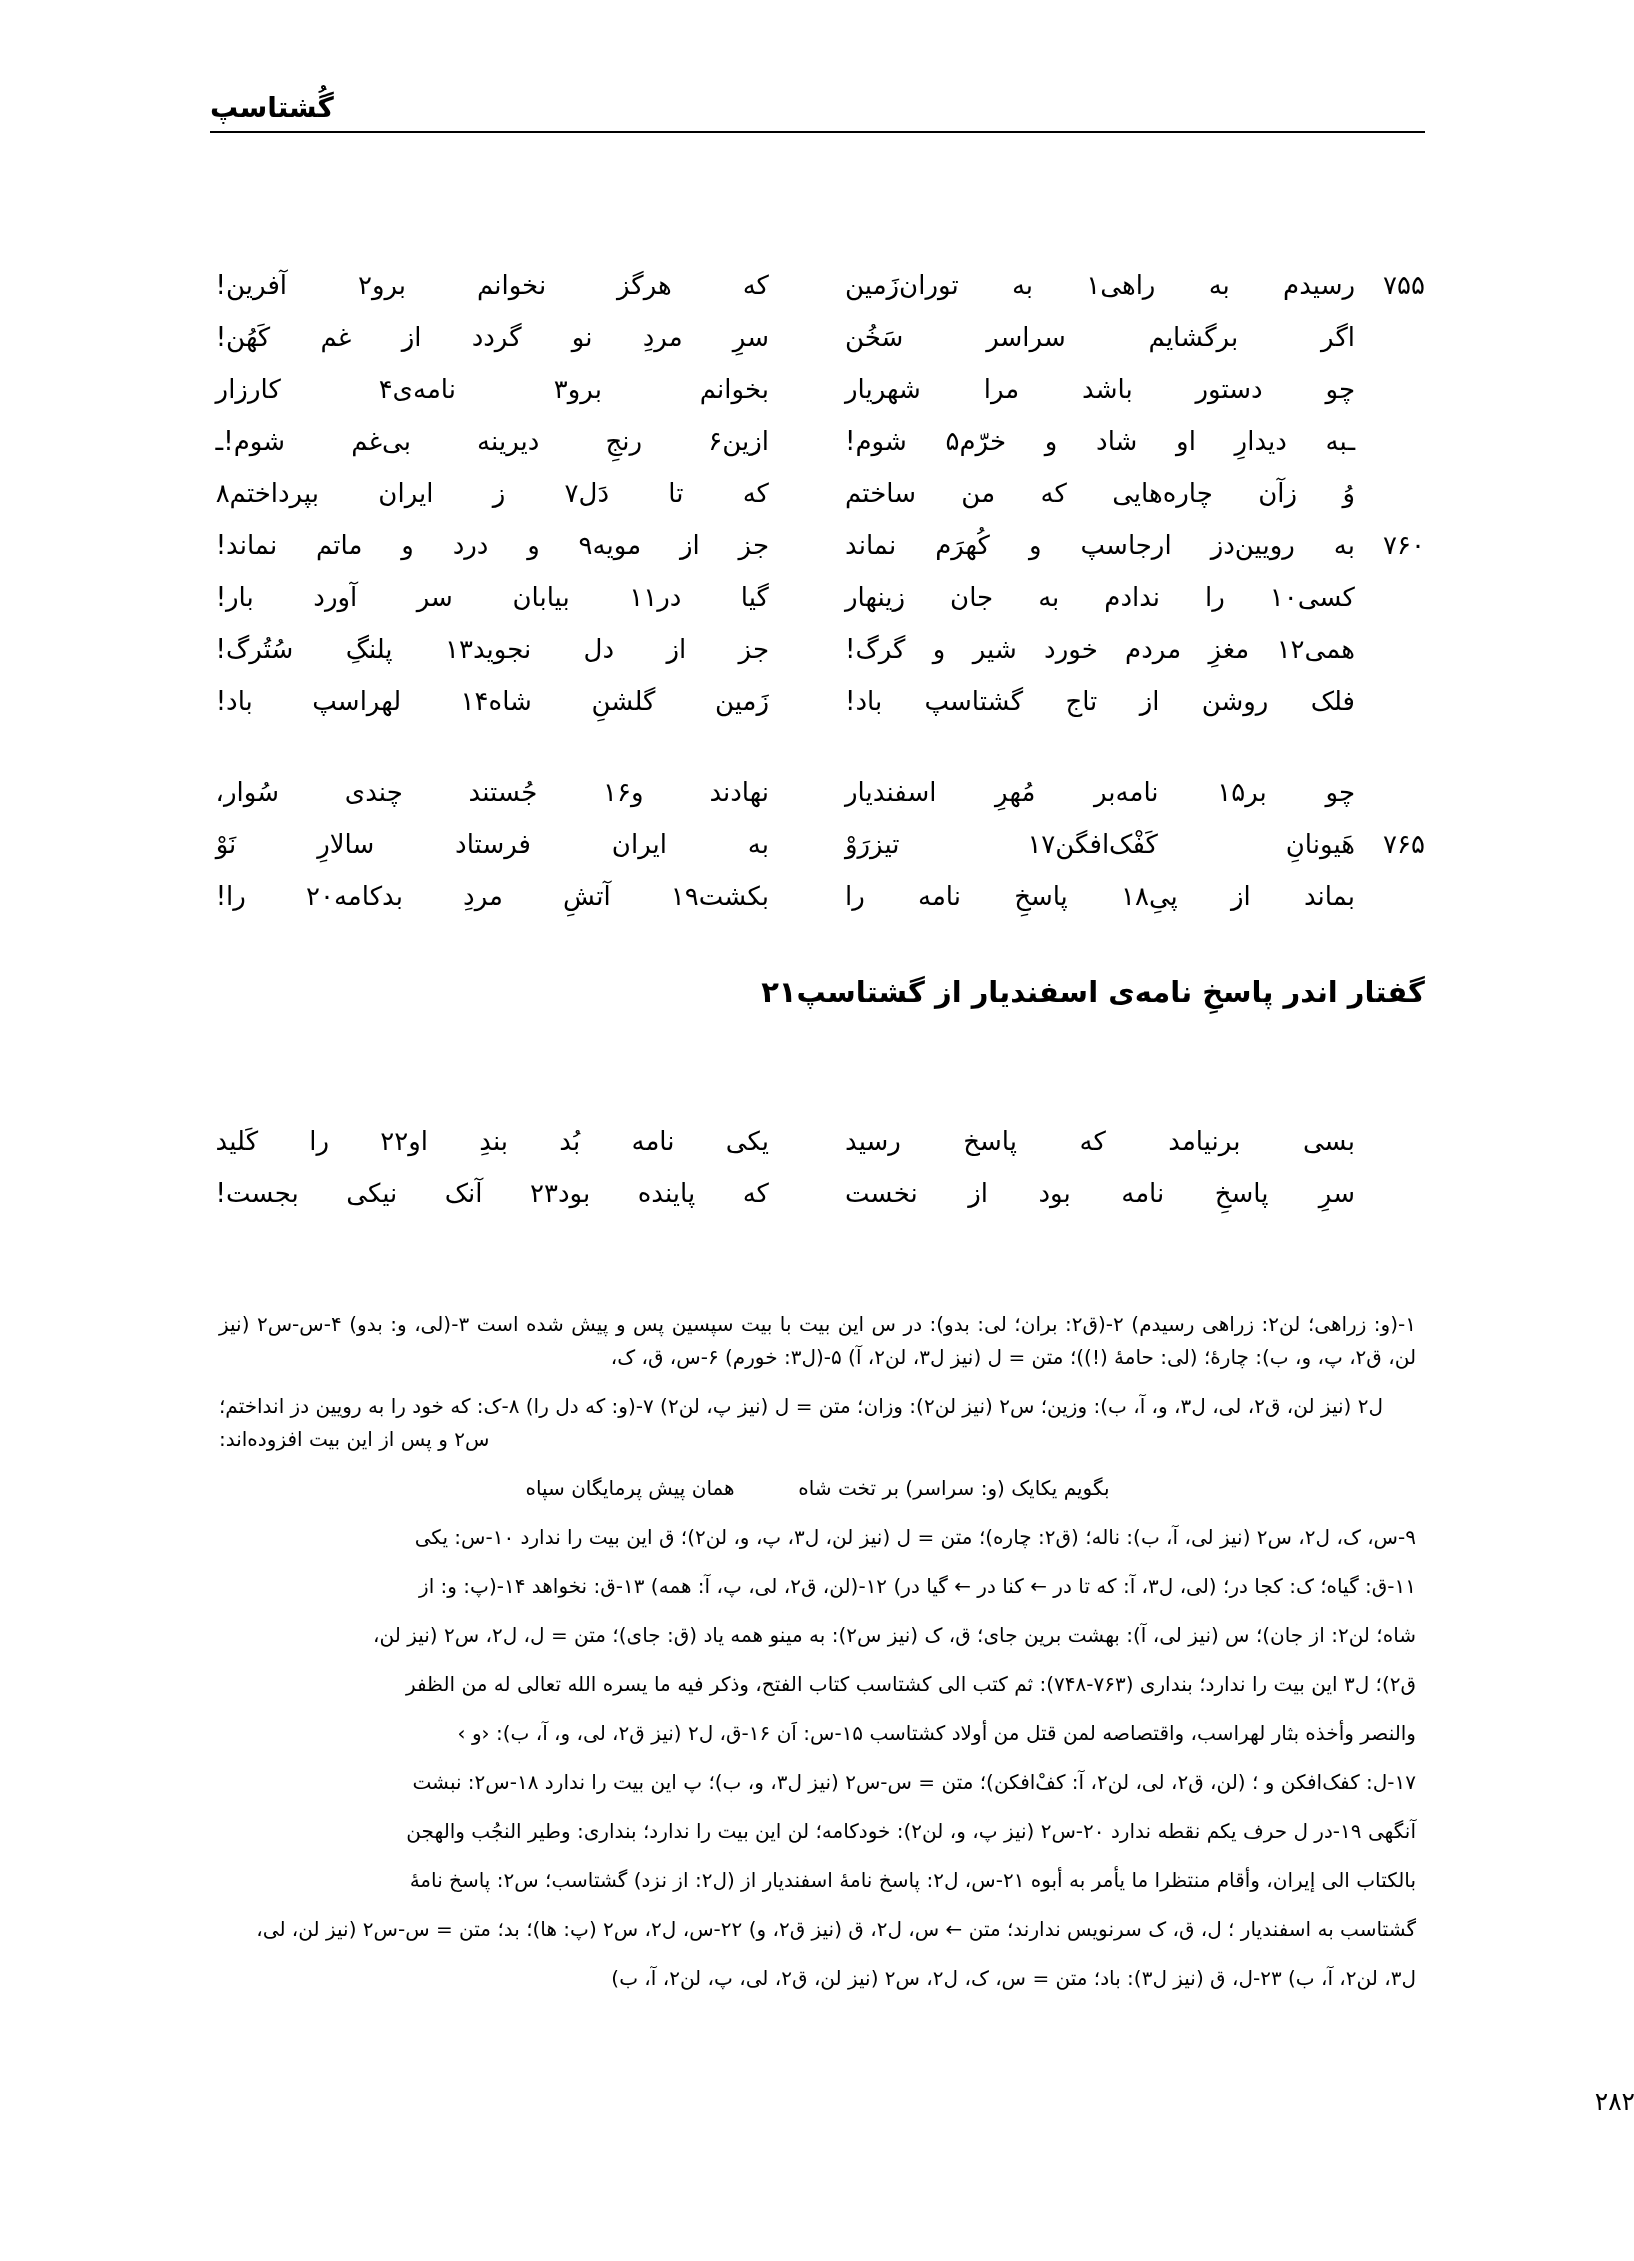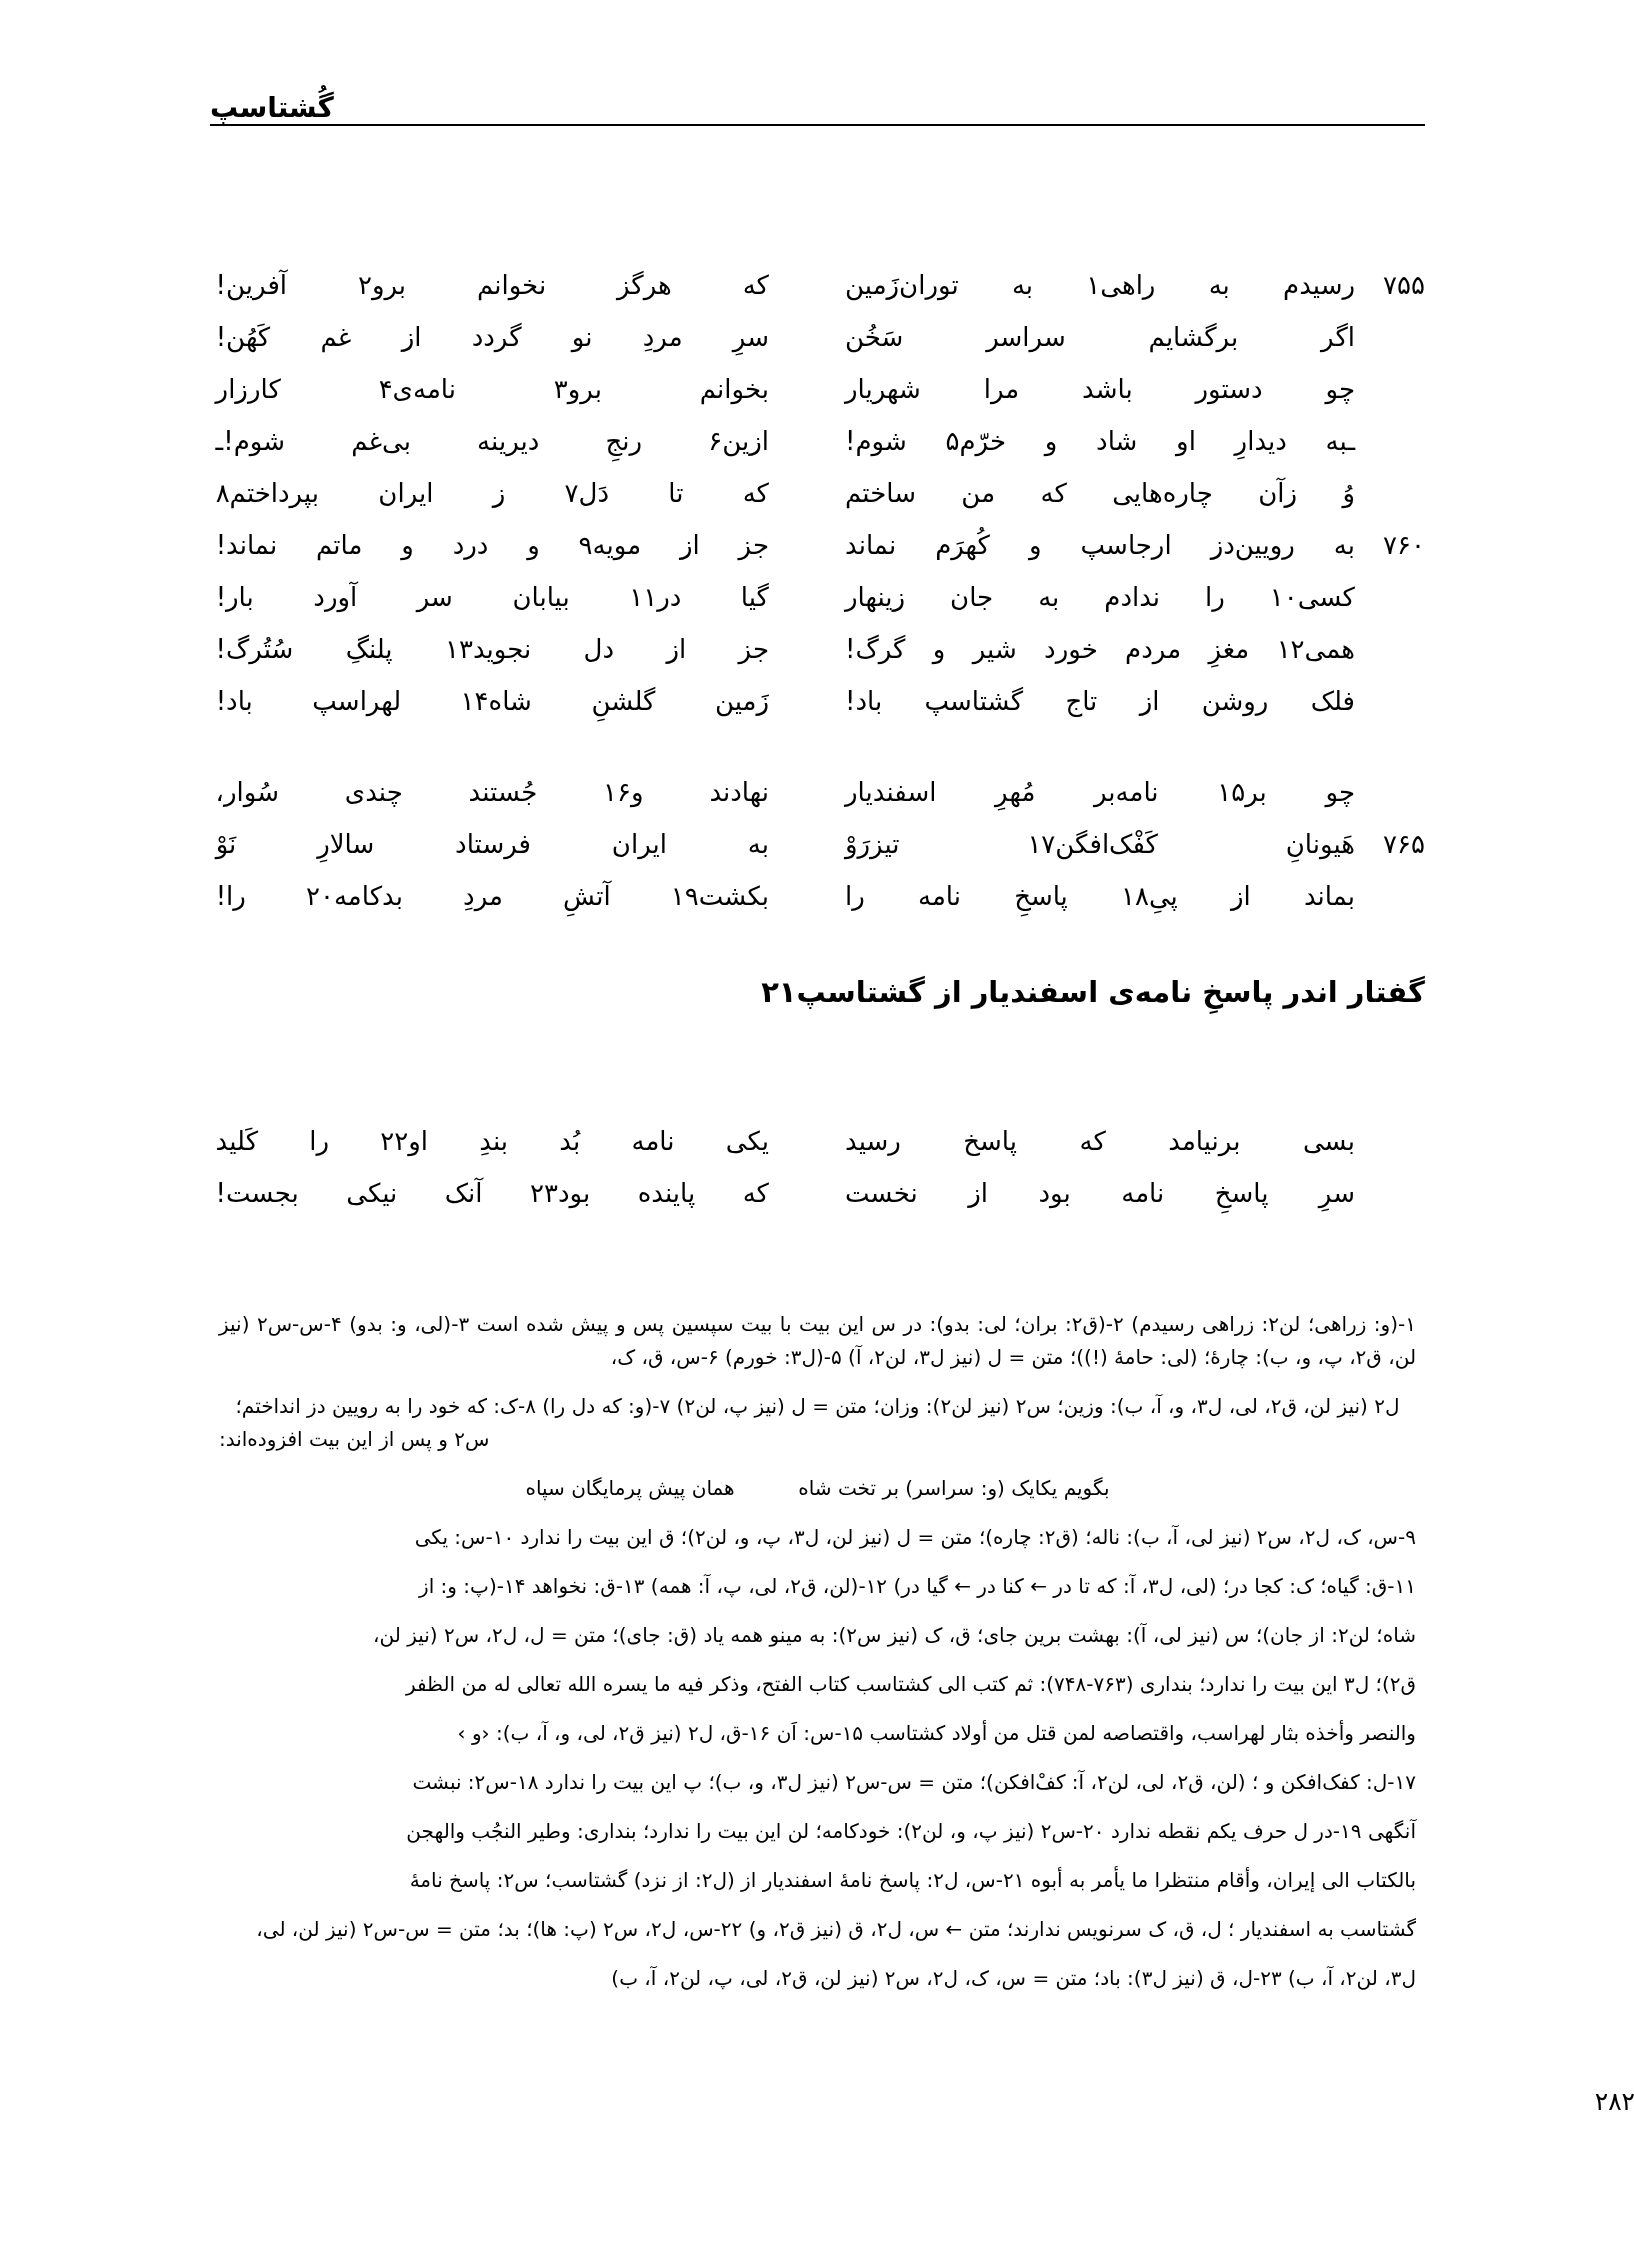--- a/index.html
+++ b/index.html
@@ -28,21 +28,21 @@
     position: absolute;
     top: 91px;
     right: 210px;
     left: 210px;
   }
   .runhead {
     text-align: left;
     font-size: 28px;
     font-weight: 700;
     letter-spacing: 0;
-    padding-bottom: 0;
+    padding-bottom: 7px;
     direction: rtl;
   }
   .runhead-rule {
     height: 2.1px;
     background: #000;
     width: 100%;
   }
 
   
   .verse-block {
@@ -127,21 +127,21 @@
   .footnotes p {
     margin: 16px;
   }
   .fn-center {
     text-align: right;
     text-align-last: center;
     direction: rtl;
     white-space: pre;
   }
   .fn-rtl-left {
-    text-align: center;
+    text-align: left;
     text-align-last: left;
   }
 
   
   .folio {
     position: absolute;
     top: 2087px;
     left: 0;
     right: 0;
     font-size: 25px;

